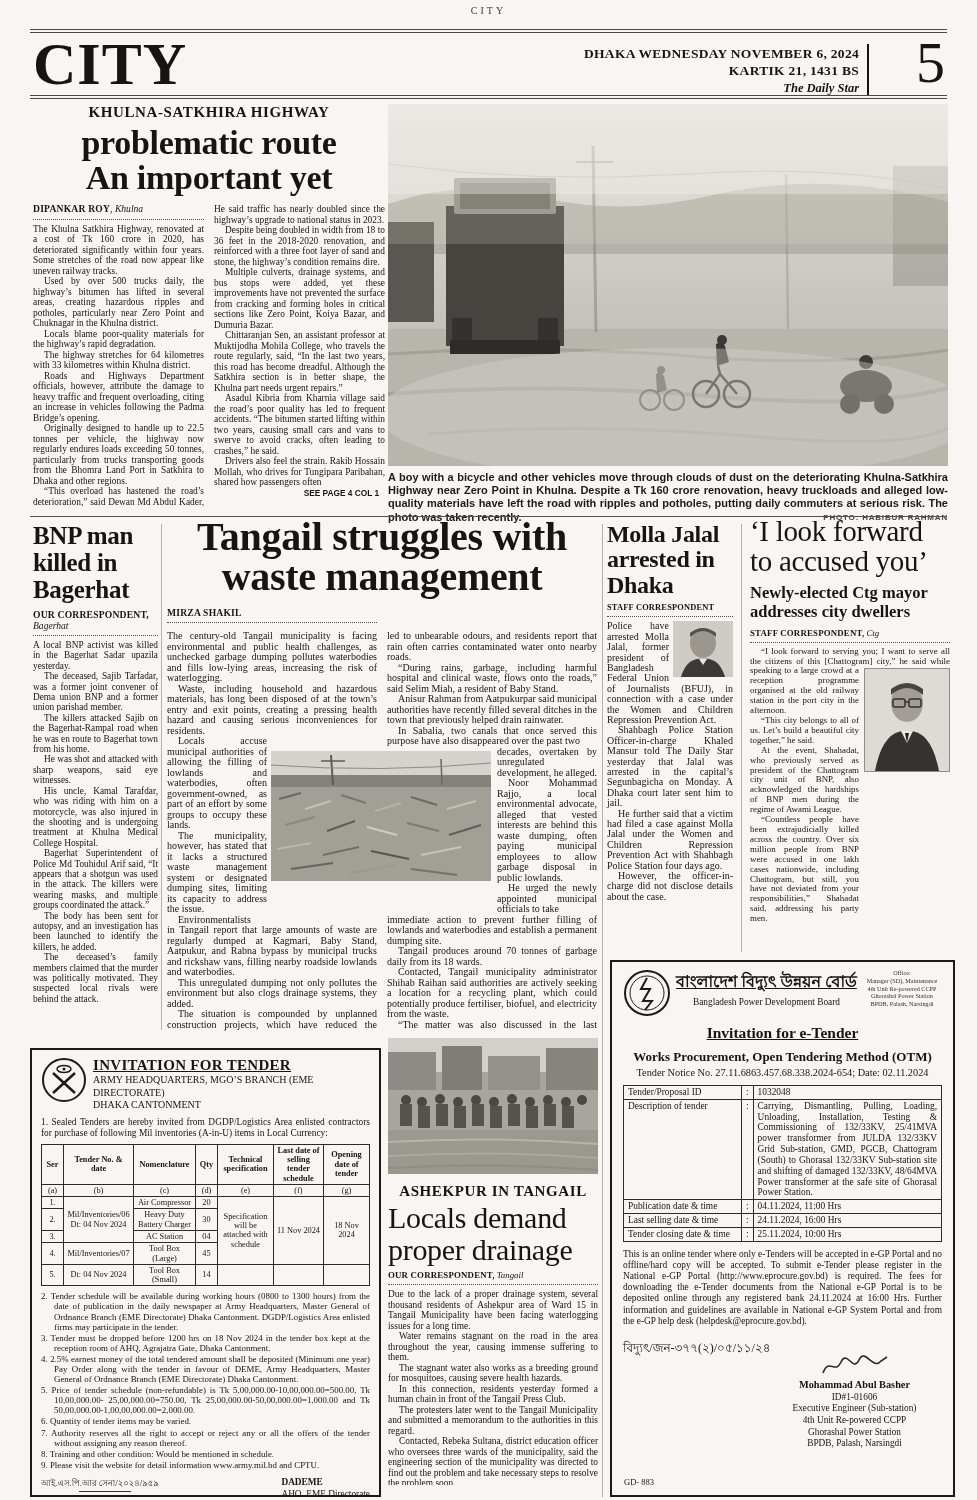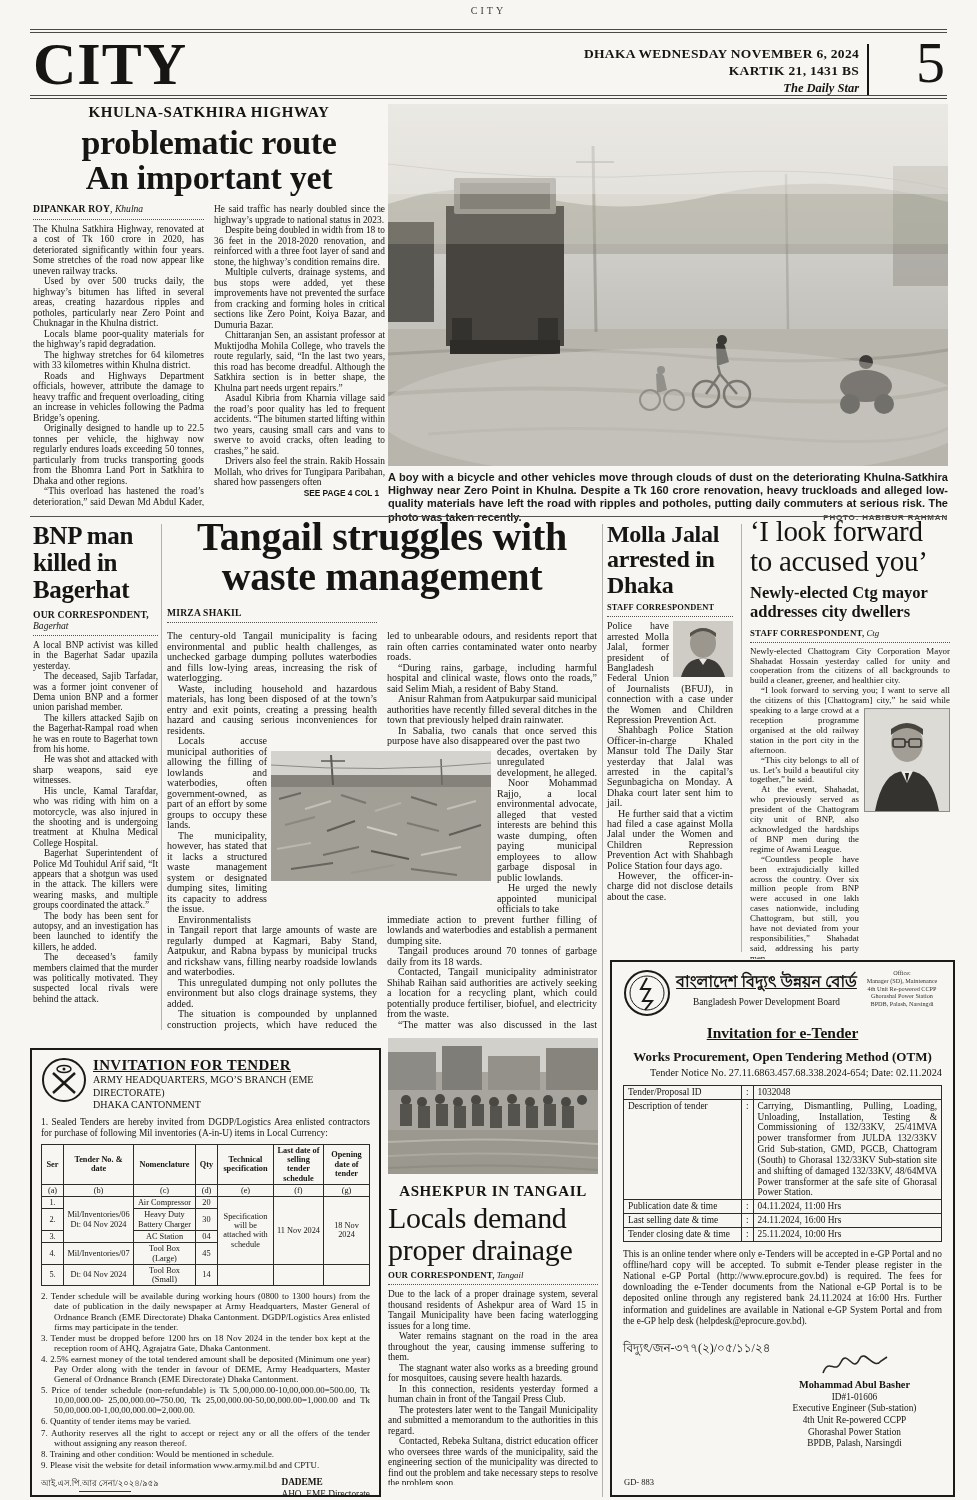--- a/index.html
+++ b/index.html
@@ -122,21 +122,21 @@
     border:2px solid #1c1b19; padding:7px 11px; background:#f7f6f2; overflow:hidden; }
   .bpdb-head { display:flex; align-items:flex-start; gap:5px; }
   .bpdb-head .mid { flex:1; text-align:center; }
   .bpdb-bn-title { font-weight:bold; font-size:16px; text-decoration:underline; }
   .bpdb-org { font-size:9.3px; margin-top:1px; }
   .bpdb-office { width:80px; text-align:center; font-size:6.2px; line-height:1.25; color:#333; }
   .bpdb-office p { margin:0; }
   .bpdb-title { text-align:center; font-weight:bold; font-size:15.5px;
     text-decoration:underline; margin-top:7px; font-family:"Liberation Serif",serif; }
   .bpdb-method { text-align:center; font-weight:bold; font-size:13px; margin-top:7px; }
-  .bpdb-notice { text-align:right; font-size:10.3px; margin-top:2px; }
+  .bpdb-notice { text-align:center; font-size:10.3px; margin-top:2px; }
   .bpdb-table { width:100%; border-collapse:collapse; margin-top:7px; font-size:9.4px;
     line-height:1.15; }
   .bpdb-table td { border:1px solid #2c2b29; padding:1px 4px; vertical-align:top; }
   .bpdb-table td.lb { width:118px; }
   .bpdb-table td.cl { width:10px; text-align:center; }
   .bpdb-table td.vl { text-align:justify; }
   .bpdb-para { font-size:9.4px; line-height:11.2px; text-align:justify; margin-top:7px; }
   .bpdb-ref { font-size:12px; margin-top:12px; }
   .bpdb-sig { width:175px; margin-left:auto; margin-top:-6px; text-align:center;
     font-size:9.3px; line-height:1.25; }
@@ -389,21 +389,20 @@
   <div class="headline">
     <div>‘I look forward</div>
     <div>to accused you’</div>
   </div>
   <div class="subhead">Newly-elected Ctg mayor addresses city dwellers</div>
   <div class="byline" style="margin-top:6px; font-size:8.8px;">
     <span class="nm">STAFF CORRESPONDENT,</span><span class="pl"> Ctg</span>
   </div>
   <div class="dotrule"></div>
   <div class="article-body">
-    <p>Newly-elected Chattogram City Corporation Mayor Shahadat Hossain yesterday called for unity and cooperation from the citizens of all backgrounds to build a cleaner, greener, and healthier city.</p>
     <p style="text-indent:11px;"><span>“I look forward to serving you; I want to serve all the citizens of this [Chattogram] city,” he</span>
       <span class="mayor-portrait">
           <svg width="84" height="102" viewBox="0 0 84 102">
             <rect width="84" height="102" fill="#dddbd6"></rect>
             <ellipse cx="42" cy="34" rx="16" ry="19" fill="#a29e95"></ellipse>
             <path d="M26,26 Q42,12 58,26 L58,20 Q42,8 26,20 Z" fill="#47453f"></path>
             <rect x="28" y="30" width="12" height="8" rx="2" fill="none" stroke="#33312e" stroke-width="1.5"></rect>
             <rect x="44" y="30" width="12" height="8" rx="2" fill="none" stroke="#33312e" stroke-width="1.5"></rect>
             <line x1="40" y1="33" x2="44" y2="33" stroke="#33312e" stroke-width="1.5"></line>
             <path d="M10,102 Q18,60 42,62 Q66,60 74,102 Z" fill="#35332f"></path>

